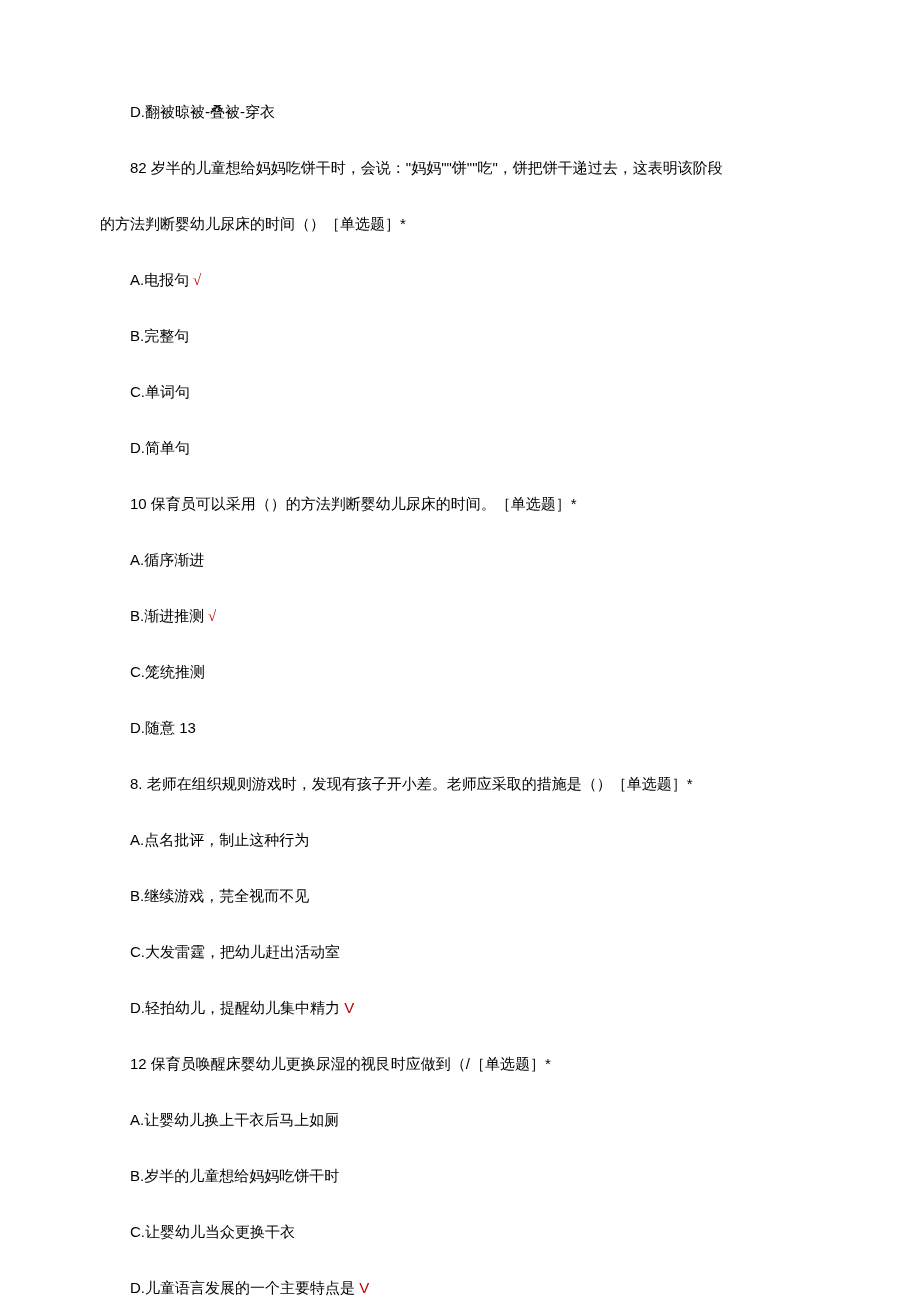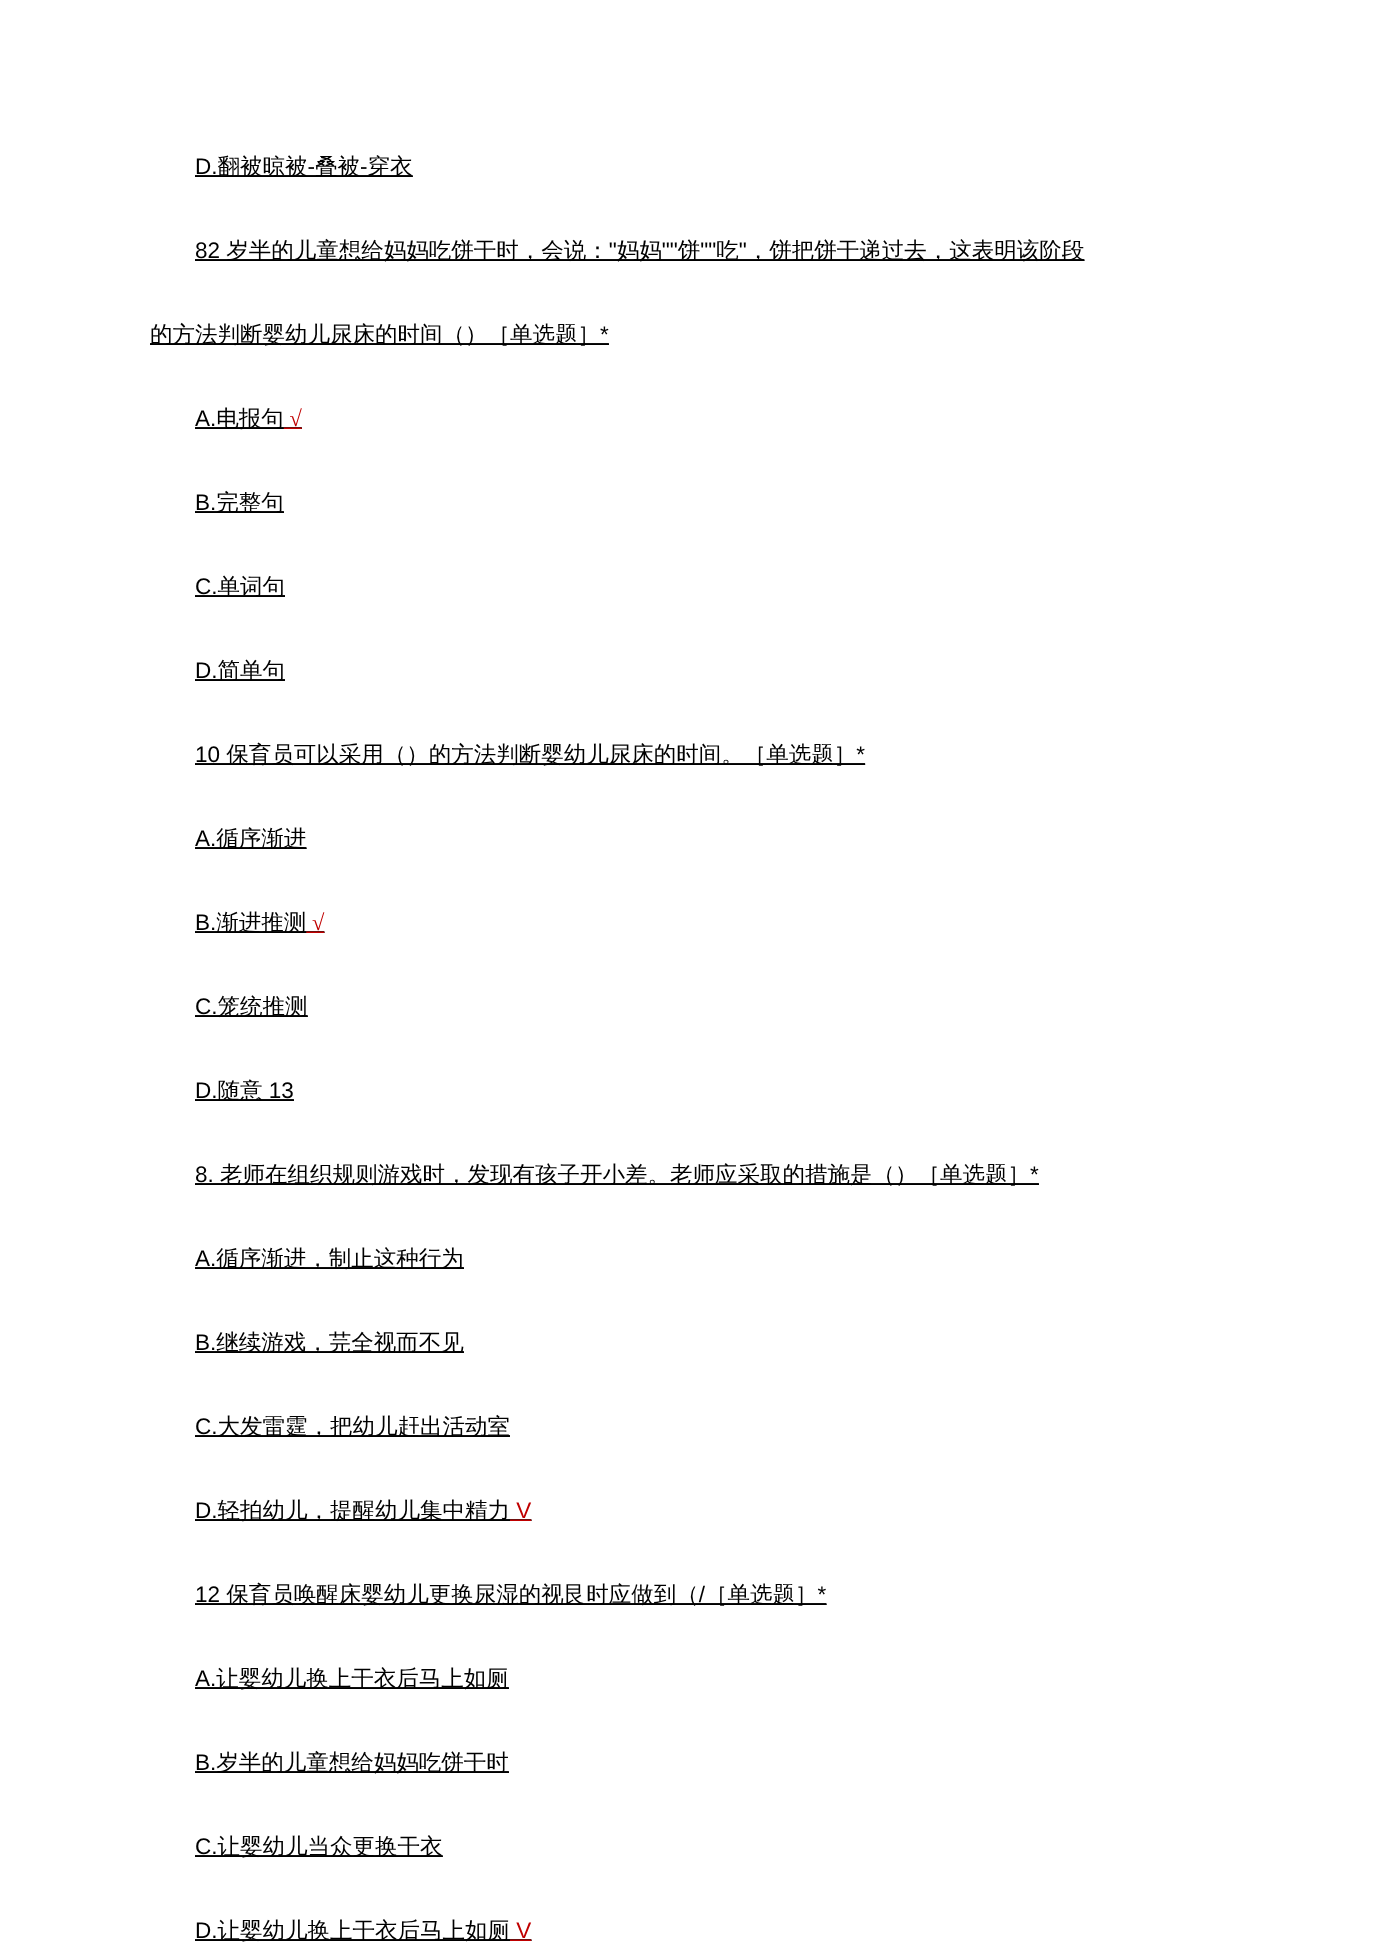--- a/index.html
+++ b/index.html
@@ -1,19 +1,18 @@
 <!DOCTYPE html>
 <html><head>
   <meta charset="utf-8">
   <style>
     * {
       margin: 0;
       padding: 0;
       box-sizing: border-box;
-      text-decoration: underline;
     }
     body {
       width: 920px;
       min-height: 1301px;
       background: #ffffff;
       font-family: "Microsoft YaHei", "SimSun", sans-serif;
       padding: 100px 100px 60px 100px;
       font-size: 15px;
       color: #000000;
       line-height: 1.6;
@@ -54,29 +53,29 @@
 <div class="line indent"><span>A.循序渐进</span></div>
 
 <div class="line indent"><span>B.渐进推测</span><span class="check"> √</span></div>
 
 <div class="line indent"><span>C.笼统推测</span></div>
 
 <div class="line indent"><span>D.随意 13</span></div>
 
 <div class="line indent"><span>8. 老师在组织规则游戏时，发现有孩子开小差。老师应采取的措施是（）［单选题］*</span></div>
 
-<div class="line indent"><span>A.循序渐进，制止这种行为</span></div>
+<div class="line indent"><span>A.点名批评，制止这种行为</span></div>
 
 <div class="line indent"><span>B.继续游戏，芫全视而不见</span></div>
 
 <div class="line indent"><span>C.大发雷霆，把幼儿赶出活动室</span></div>
 
 <div class="line indent"><span>D.轻拍幼儿，提醒幼儿集中精力</span><span class="red-v"> V</span></div>
 
 <div class="line indent"><span>12 保育员唤醒床婴幼儿更换尿湿的视艮时应做到（/［单选题］*</span></div>
 
 <div class="line indent"><span>A.让婴幼儿换上干衣后马上如厕</span></div>
 
 <div class="line indent"><span>B.岁半的儿童想给妈妈吃饼干时</span></div>
 
 <div class="line indent"><span>C.让婴幼儿当众更换干衣</span></div>
 
-<div class="line indent"><span>D.让婴幼儿换上干衣后马上如厕</span><span class="red-v"> V</span></div>
+<div class="line indent"><span>D.儿童语言发展的一个主要特点是</span><span class="red-v"> V</span></div>
 
 </body></html>

